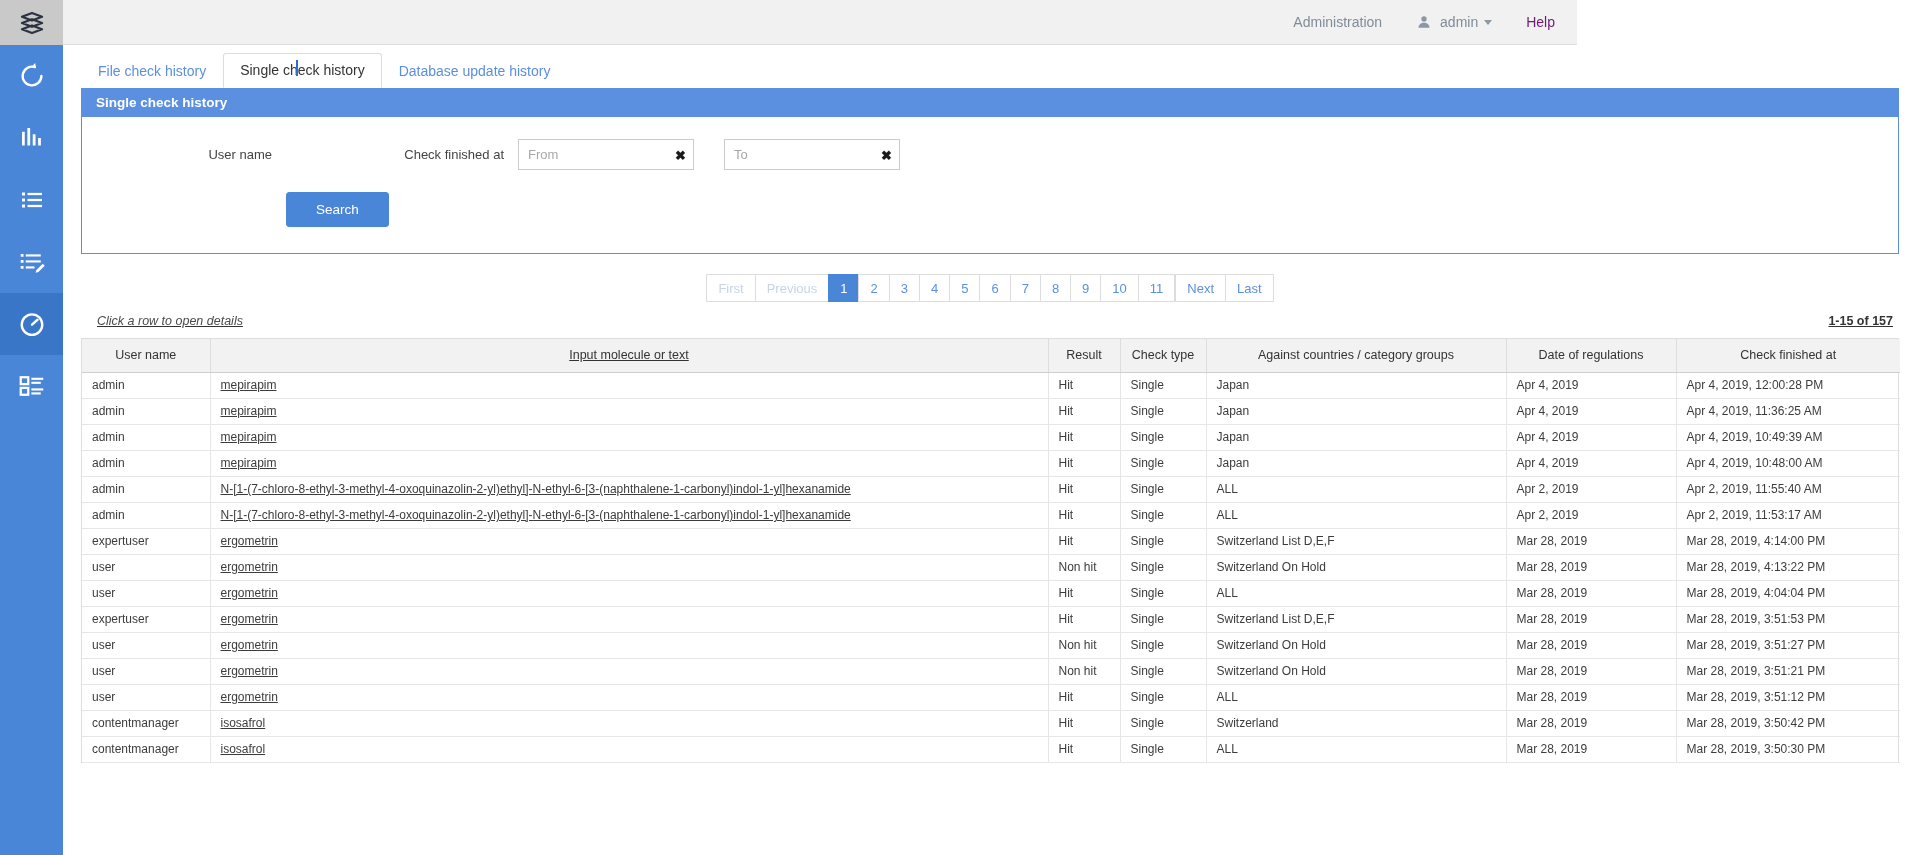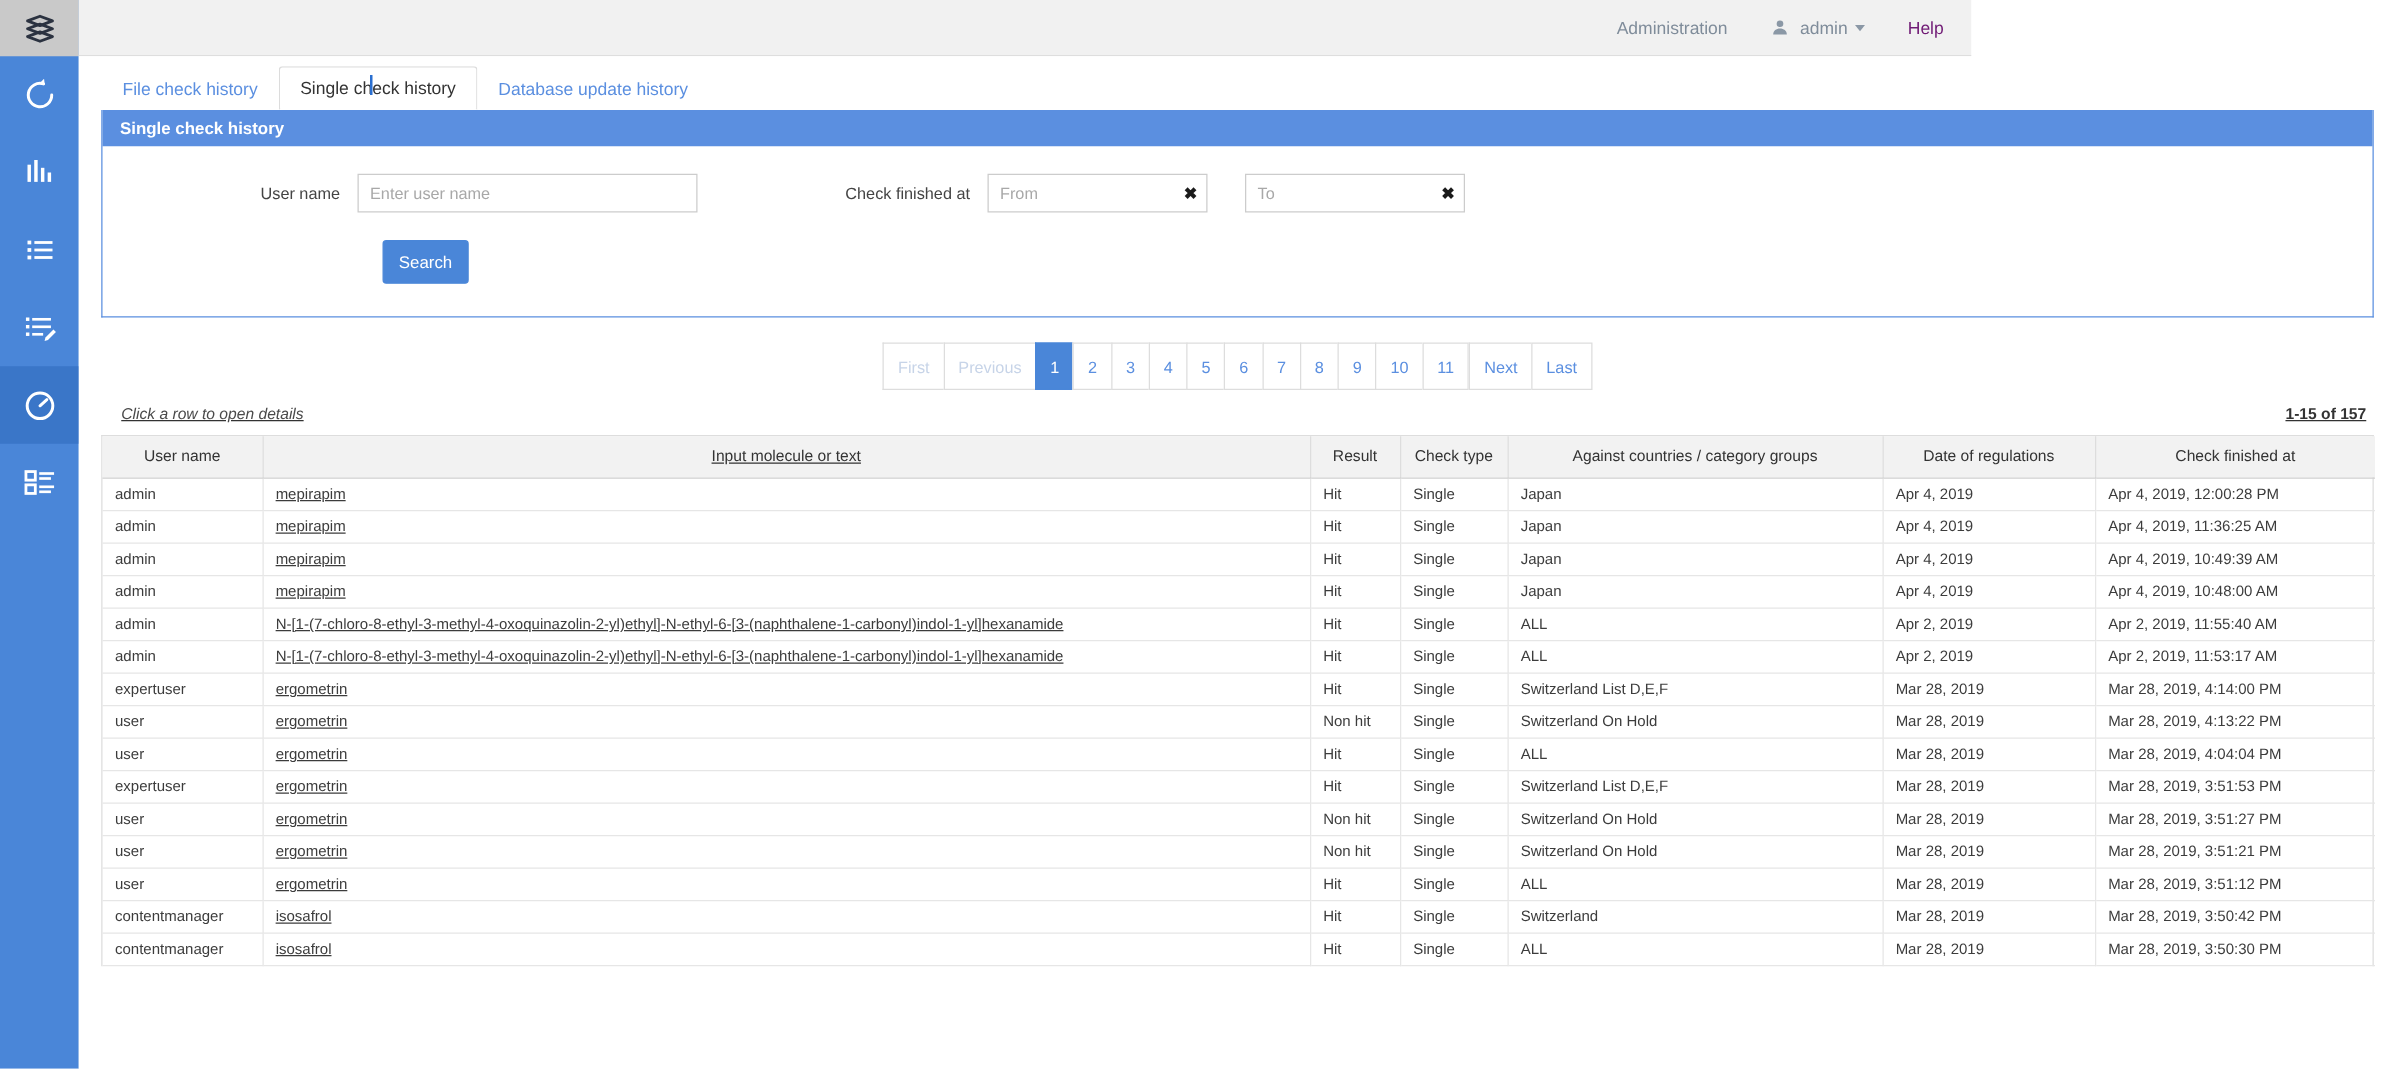--- a/index.html
+++ b/index.html
@@ -140,32 +140,32 @@
     transform: translateY(-50%);
     font-size: 13px; color: #1a1a1a;
     cursor: pointer; line-height: 1; font-weight: bold;
   }
   .gap-a { width: 58px; }
   .gap-b { width: 30px; }
   .btn-row { margin-top: 22px; padding-left: 204px; }
   .btn-primary {
     background: #4a86d8; color: #ffffff;
     border: 1px solid #4a86d8; border-radius: 3px;
-    font-size: 13.5px; padding: 9px 12px;
-    cursor: pointer; font-family: "Liberation Sans", sans-serif; margin-left: 20px;
+    font-size: 13.5px; padding: 9px 29px;
+    cursor: pointer; font-family: "Liberation Sans", sans-serif;
   }
 
   
   #pager-row {
     display: flex; justify-content: center;
     padding: 20px 0 0 0;
   }
   .pager { display: flex; }
   .pg {
-    min-width: 30px; height: 38px;
+    min-width: 30px; height: 28px;
     border: 1px solid #dddddd;
     border-right: none;
     display: flex; align-items: center; justify-content: center;
     font-size: 13px; color: #5b8fe0;
     padding: 0 11px; cursor: pointer; background: #ffffff;
     white-space: nowrap;
   }
   .pg:last-child { border-right: 1px solid #dddddd; }
   .pg.disabled { color: #c7d4e8; cursor: default; }
   .pg.current { background: #4a86d8; color: #ffffff; border-color: #4a86d8; }
@@ -303,21 +303,20 @@
       </div>
       <div class="tab">Database update history</div>
     </div>
 
     <div id="panel">
       <div id="panel-head">Single check history</div>
       <div id="panel-body">
 
         <div class="form-row">
           <div class="form-label lbl-user">User name</div>
-          <input id="user-name-input" class="txt-input" type="text" placeholder="Enter user name" style="">
 
           <div class="gap-a"></div>
 
           <div class="form-label lbl-date">Check finished at</div>
 
           <div class="date-wrap">
             <input class="txt-input date-input" type="text" placeholder="From" style="">
             <span class="date-clear">✖</span>
           </div>
 

